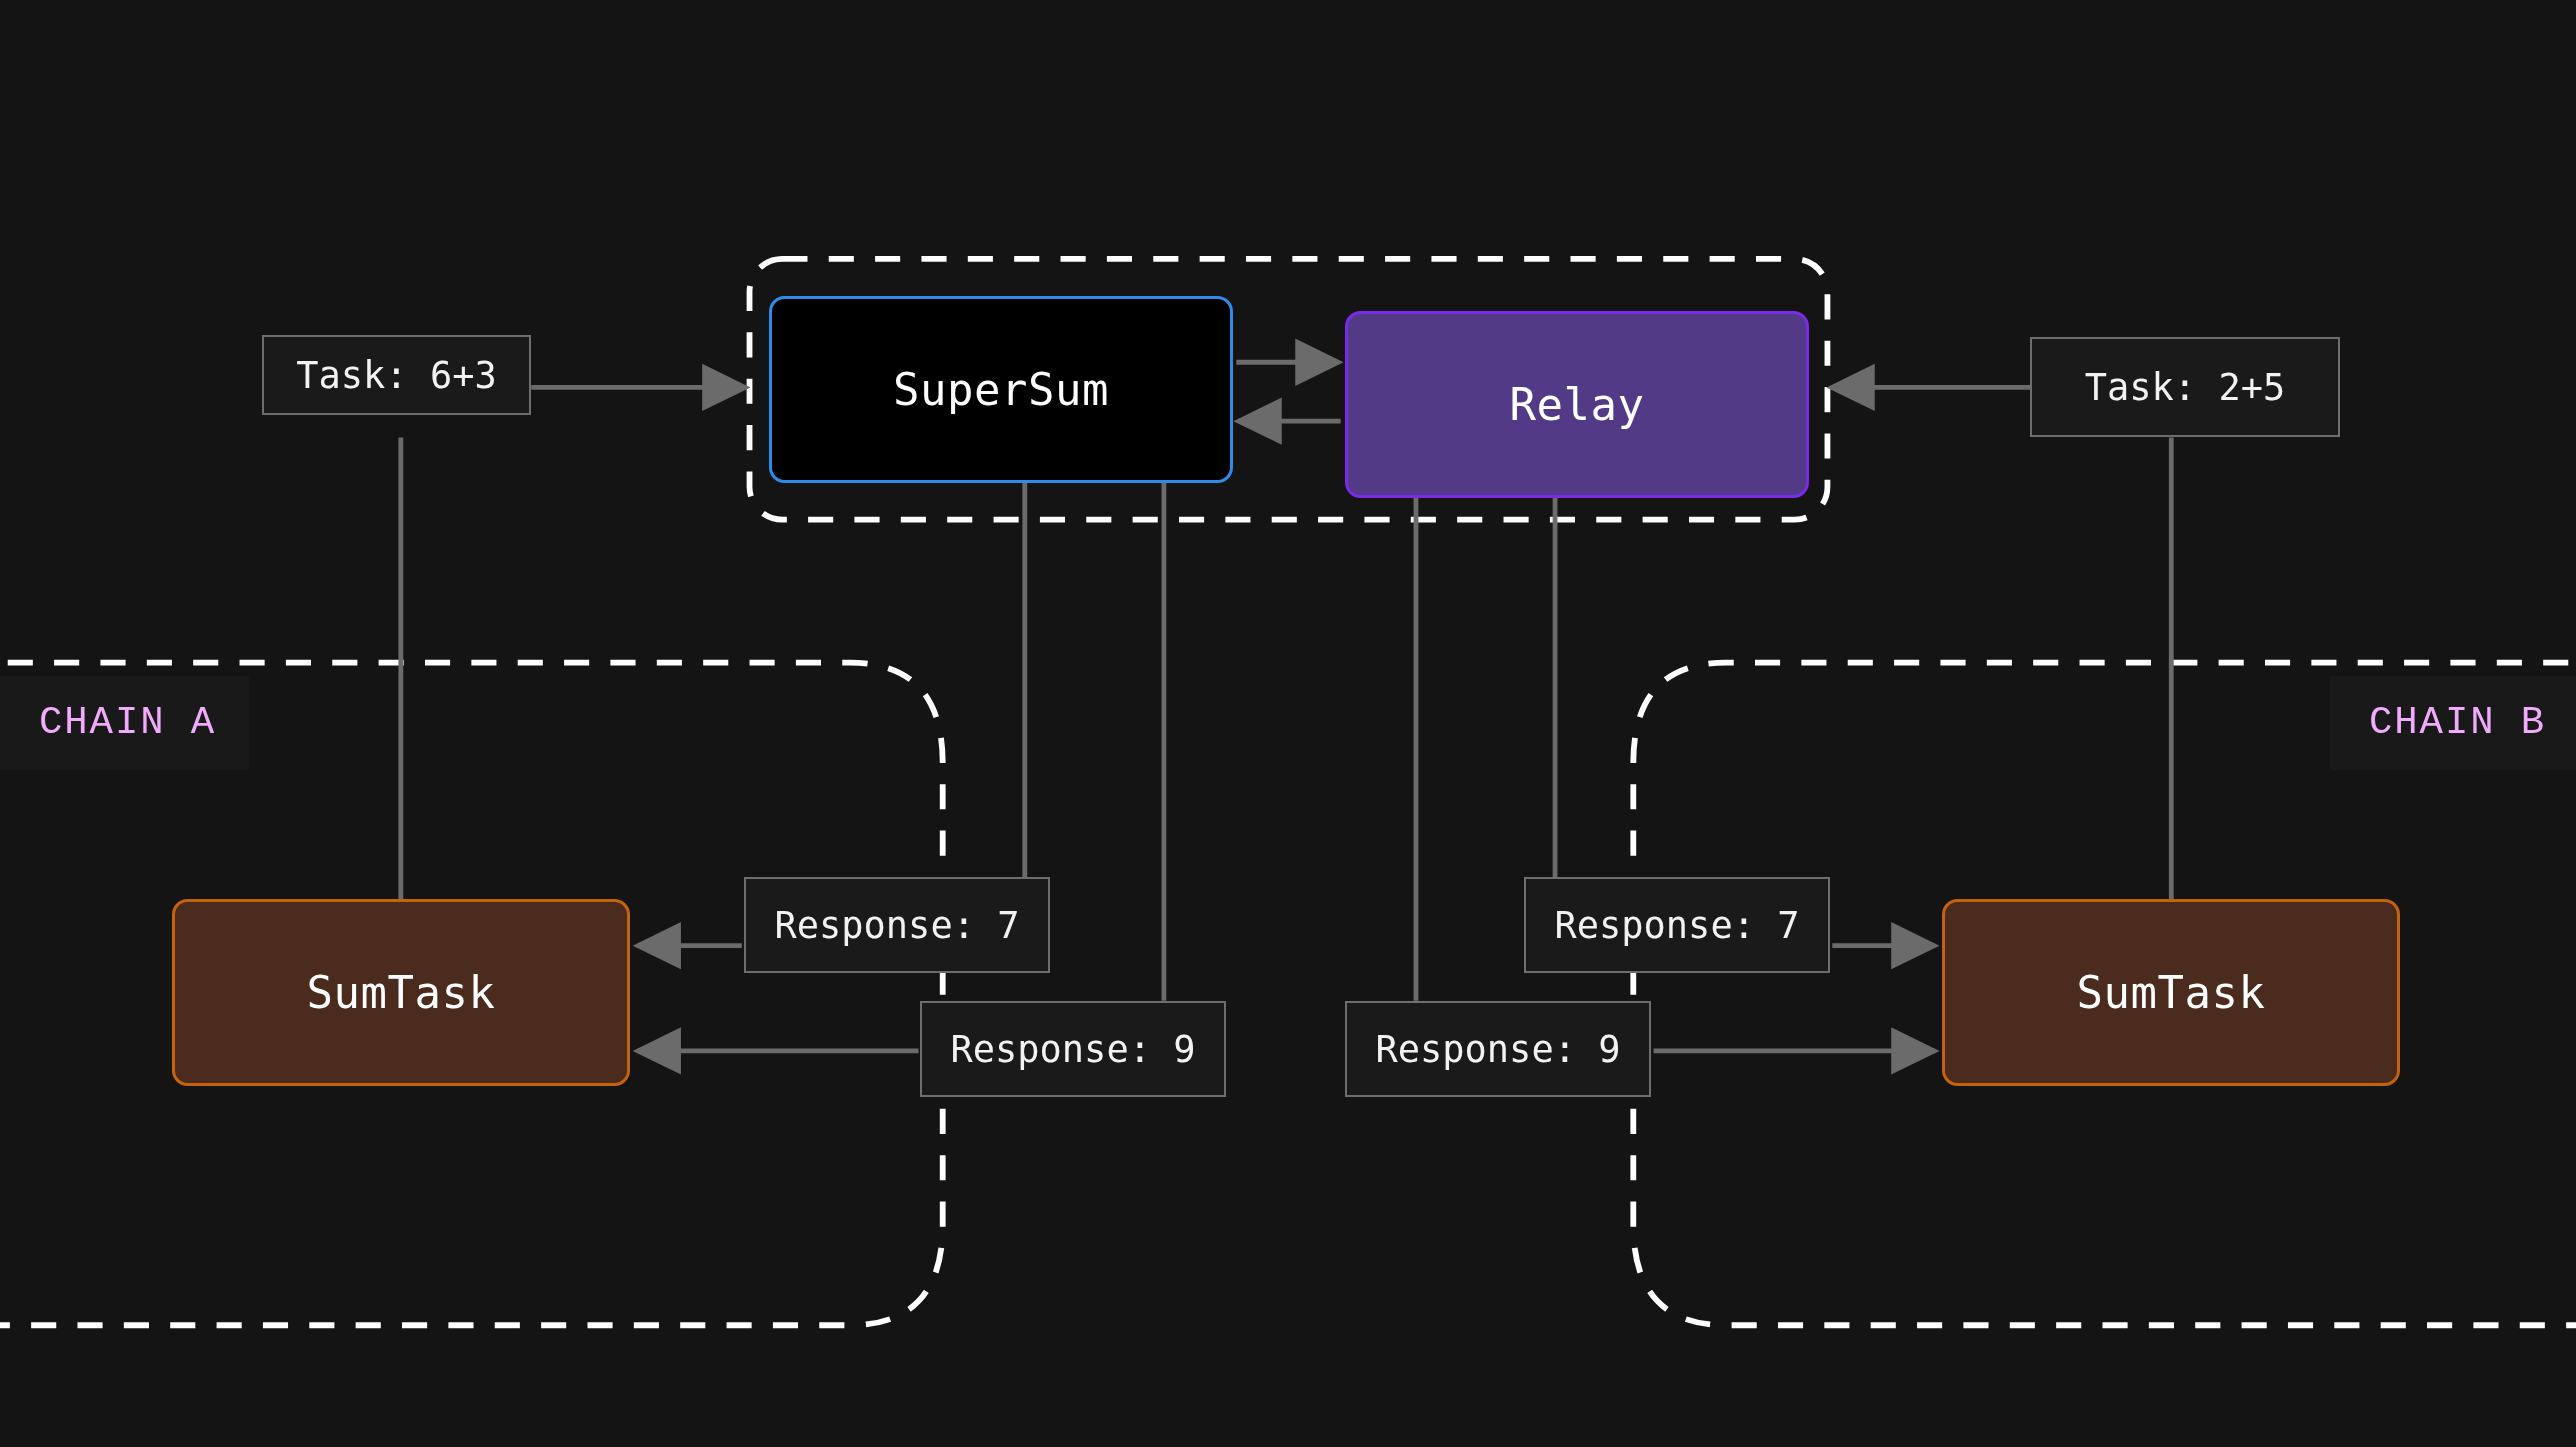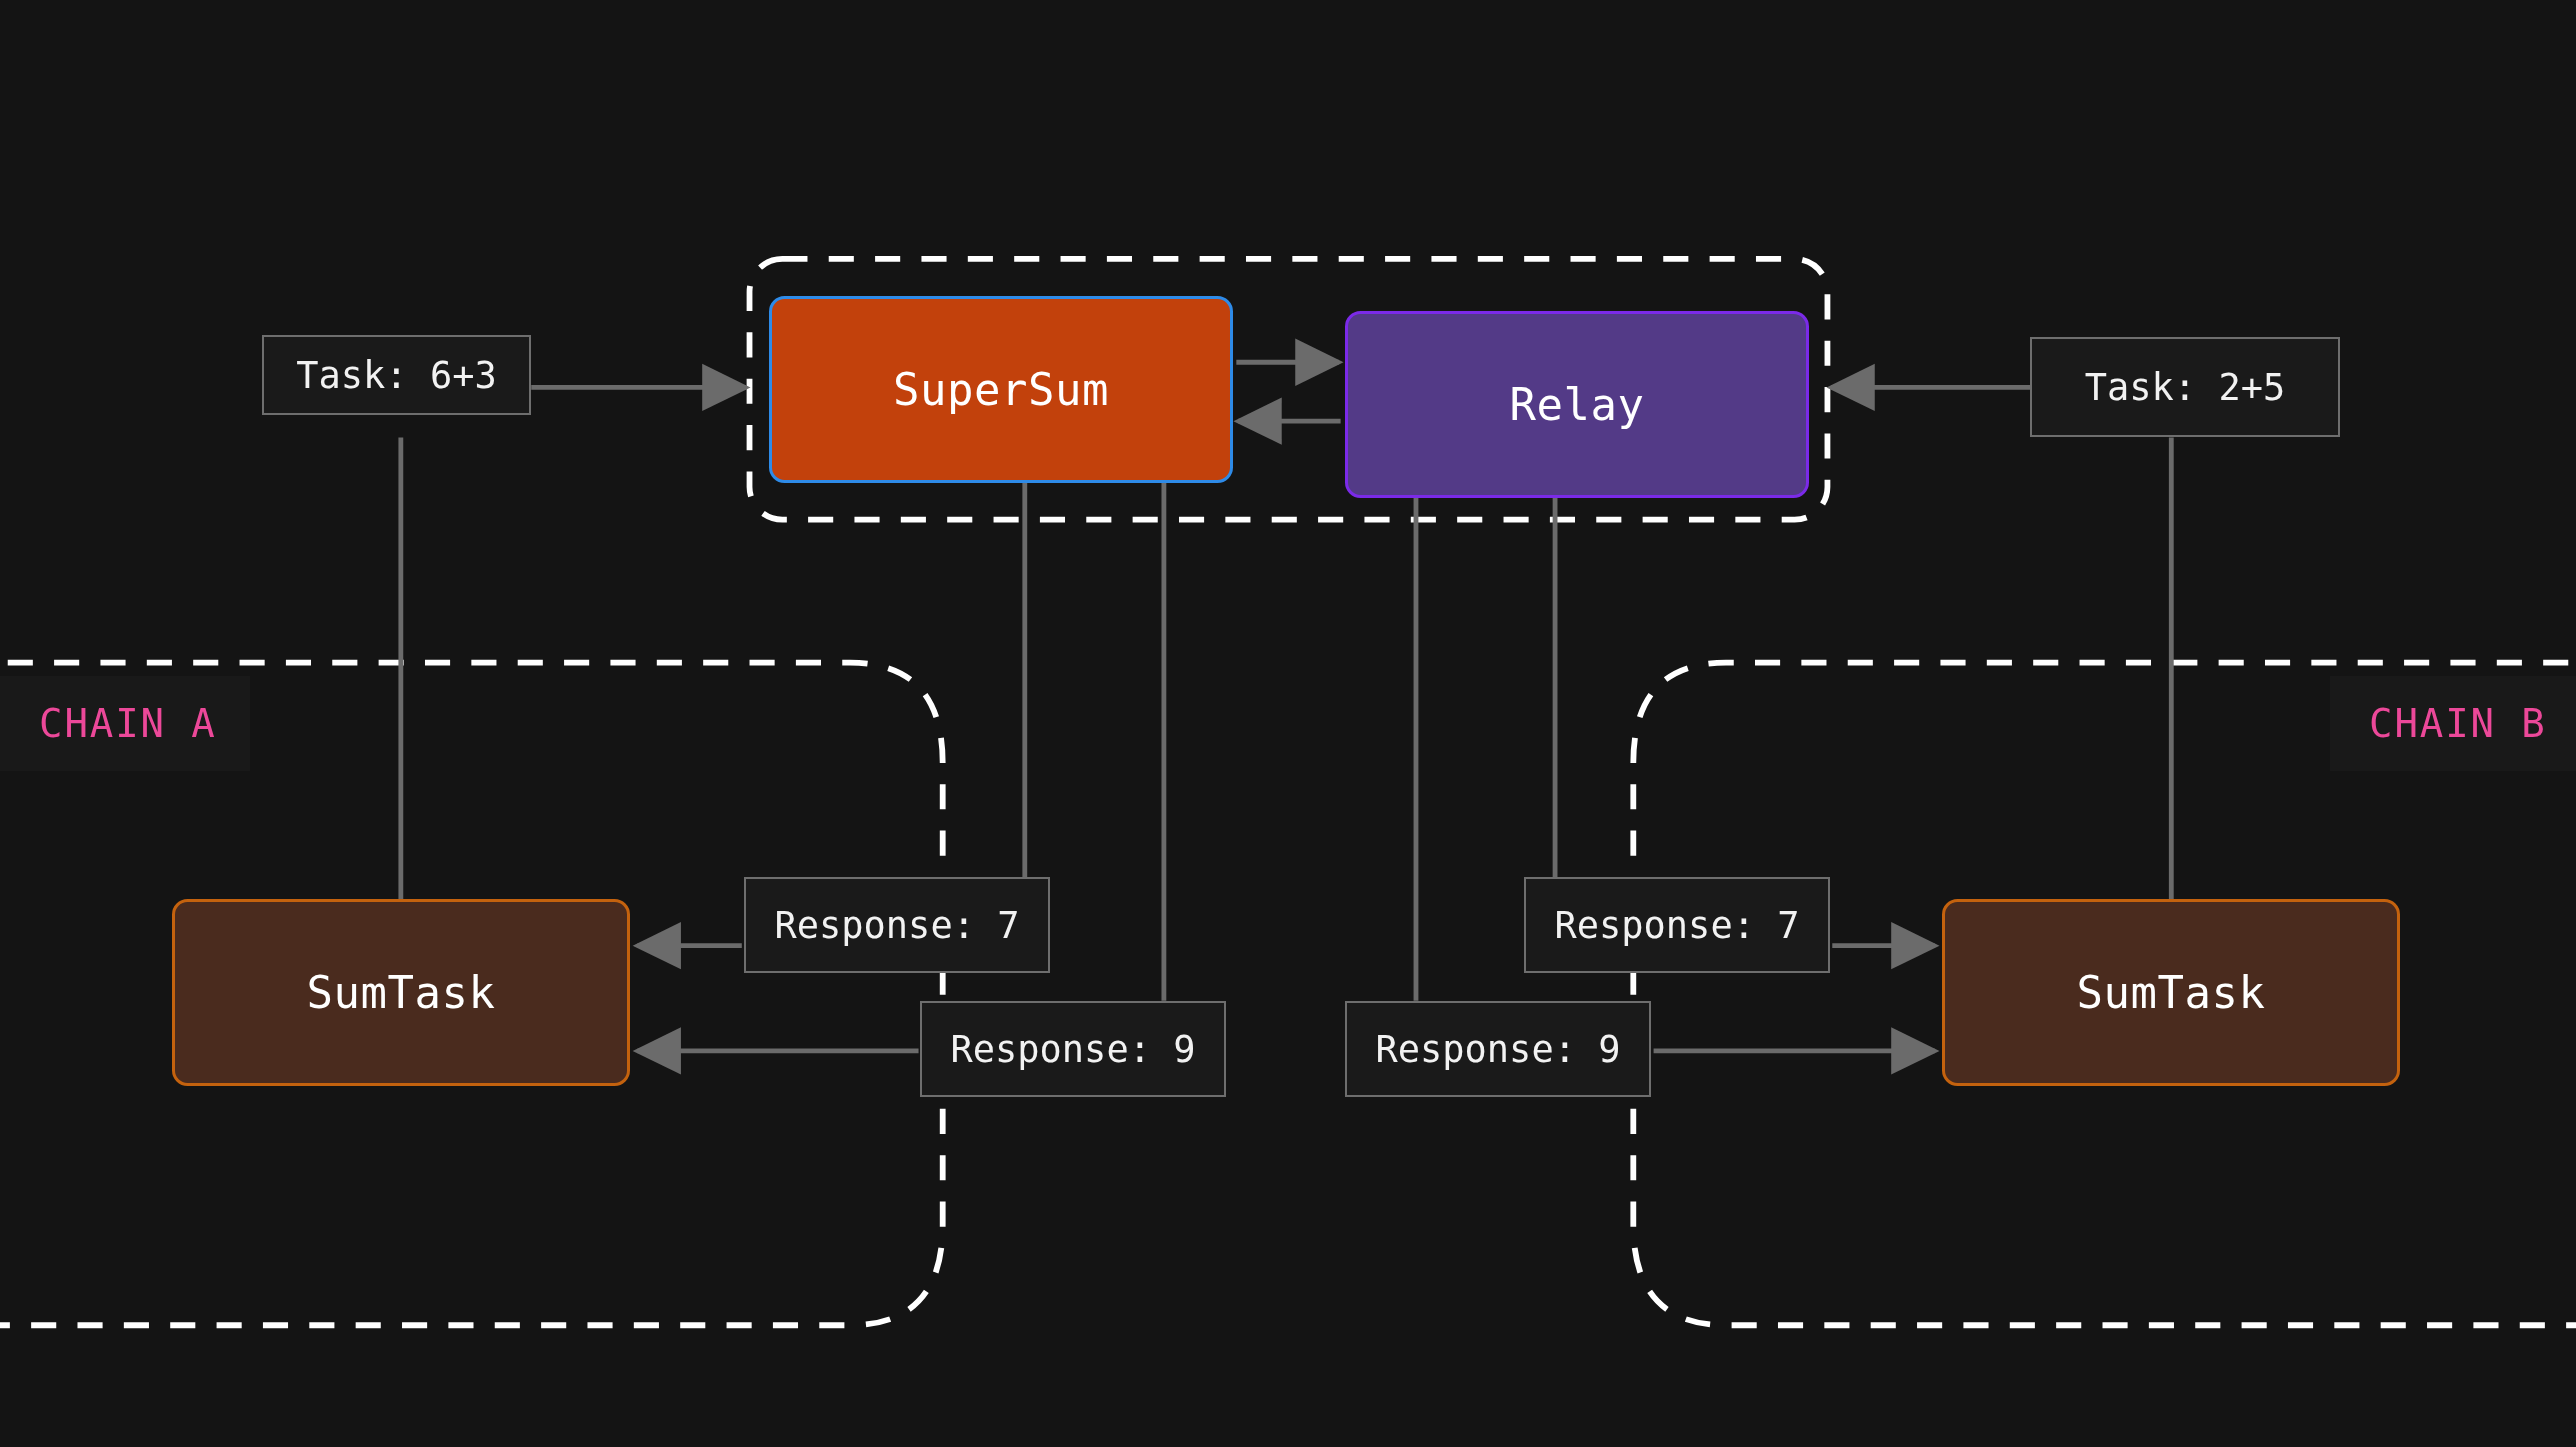--- a/index.html
+++ b/index.html
@@ -38,21 +38,21 @@
     border-style: solid;
     border-width: 3.9px;
     color: #ffffff;
     font-size: 44px;
     letter-spacing: 0.5px;
     white-space: nowrap;
     z-index: 4;
   }
   .node-supersum {
     left: 769px;  top: 296px;  width: 464px;  height: 187px;
-    background: #c2410c;
+    background: #000000;
     border-color: #2e8be8;
   }
   .node-relay {
     left: 1345px; top: 296px;  width: 464px;  height: 187px;
     background: #533a87;
     border-color: #7b2ae8;
     margin-top: 15px;
   }
   .node-sumtask-a {
     left: 172px;  top: 899px;  width: 458px;  height: 187px;
@@ -82,27 +82,28 @@
   .lbl-task-a     { left: 262px;  top: 335px;  width: 269px; height: 80px; }
   .lbl-task-b     { left: 2030px; top: 337px;  width: 310px; height: 100px; }
   .lbl-resp7-a    { left: 744px;  top: 877px;  width: 306px; height: 96px; }
   .lbl-resp9-a    { left: 920px;  top: 1001px; width: 306px; height: 96px; }
   .lbl-resp7-b    { left: 1524px; top: 877px;  width: 306px; height: 96px; }
   .lbl-resp9-b    { left: 1345px; top: 1001px; width: 306px; height: 96px; }
 
   
   .chain-label {
     position: absolute;
-    color: #ec4899;
+    color: #f0abfc;
     font-size: 39px;
     letter-spacing: 1.9px;
     background: #191919;
     padding: 25px 33px 25px 39px;
     z-index: 6;
     white-space: nowrap;
+    font-family: Liberation Mono, monospace;
   }
   .chain-a-label { left: 0px;    top: 676px; }
   .chain-b-label { left: 2330px; top: 676px; }
 </style>
 </head>
 <body>
 
 <div id="stage">
 
   <svg id="wires" viewBox="0 0 2667 1499" xmlns="http://www.w3.org/2000/svg">

